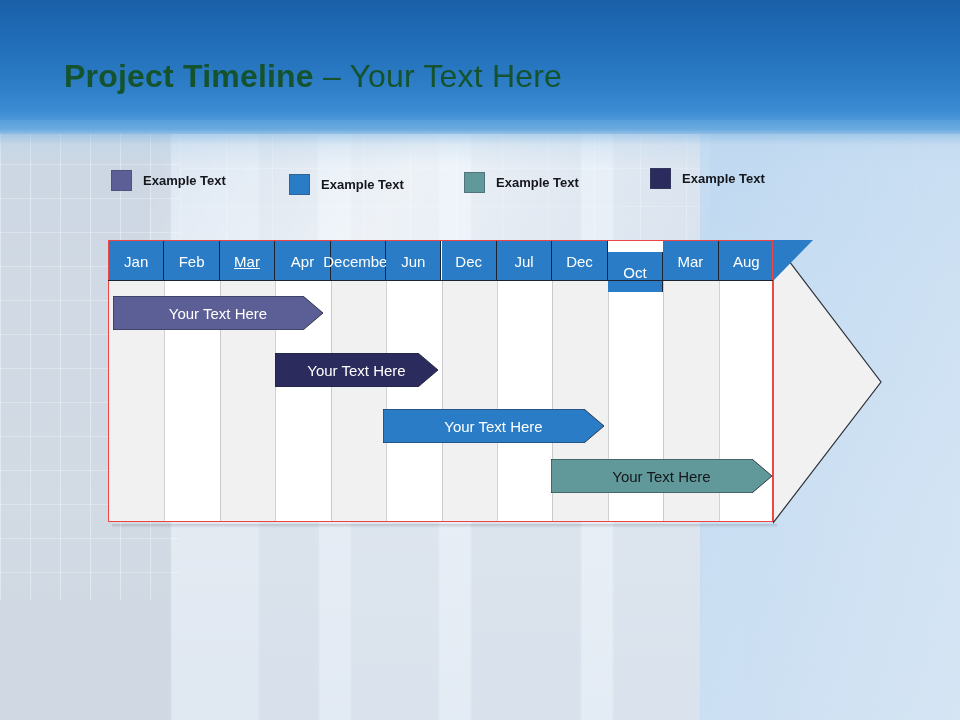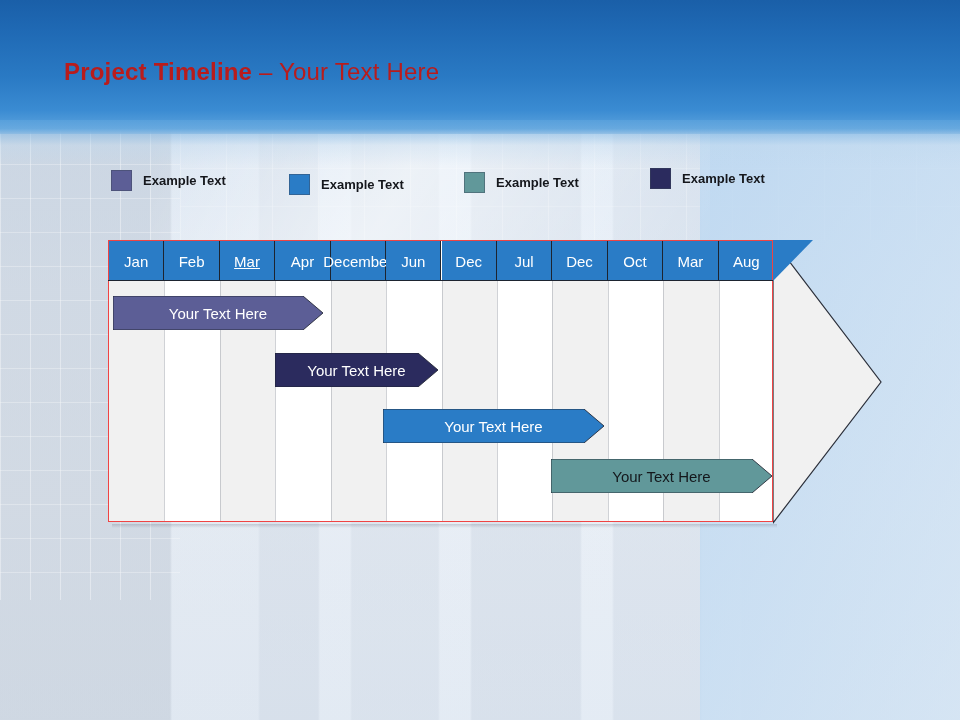--- a/index.html
+++ b/index.html
@@ -105,22 +105,22 @@
   }
   .header-fade {
     position: absolute;
     left: 0; top: 120px;
     width: 960px; height: 46px;
     background: linear-gradient(to bottom, rgba(92,163,221,0.75) 0%, rgba(190,216,238,0.35) 55%, rgba(220,233,245,0) 100%);
   }
   .slide-title {
     position: absolute;
     left: 64px; top: 58px;
-    font-size: 24px;
-    color: #b91c1c;
+    font-size: 32px;
+    color: #14532d;
     letter-spacing: 0.2px;
     white-space: nowrap;
     text-align: right;
   }
   .slide-title .strong { font-weight: bold; }
   .slide-title .light  { font-weight: normal; }
 
   
   .legend-item {
     position: absolute;
@@ -308,21 +308,21 @@
         <div class="col-sep" style="left: 609.583px;"></div>
         <div class="head-cell" style="left: 0px; width: 55.4167px;">Jan</div>
         <div class="head-cell" style="left: 55.4167px; width: 55.4167px;">Feb</div>
         <div class="head-cell" style="left: 110.833px; width: 55.4167px; text-decoration: underline;">Mar</div>
         <div class="head-cell" style="left: 166.25px; width: 55.4167px;">Apr</div>
         <div class="head-cell" style="left: 221.667px; width: 55.4167px;">December</div>
         <div class="head-cell" style="left: 277.083px; width: 55.4167px;">Jun</div>
         <div class="head-cell" style="left: 332.5px; width: 55.4167px;">Dec</div>
         <div class="head-cell" style="left: 387.917px; width: 55.4167px;">Jul</div>
         <div class="head-cell" style="left: 443.333px; width: 55.4167px;">Dec</div>
-        <div class="head-cell" style="left: 498.75px; width: 55.4167px;">Oct</div>
+        <div class="head-cell" style="left: 498.75px; width: 55.4167px; margin-top: 11px;">Oct</div>
         <div class="head-cell" style="left: 554.167px; width: 55.4167px;">Mar</div>
         <div class="head-cell" style="left: 609.583px; width: 55.4167px;">Aug</div>
       </div>
     <div class="head-underline"></div>
   </div>
 
   <div class="arrow-head">
     <svg width="112" height="284" viewBox="0 0 112 284">
       <polygon points="0,0 0,283 108,142" fill="#f1f1f1" stroke="#2b2f3a" stroke-width="1.2"></polygon>
       <polygon points="0,0 40,0 0,41" fill="#2a7cc6"></polygon>

